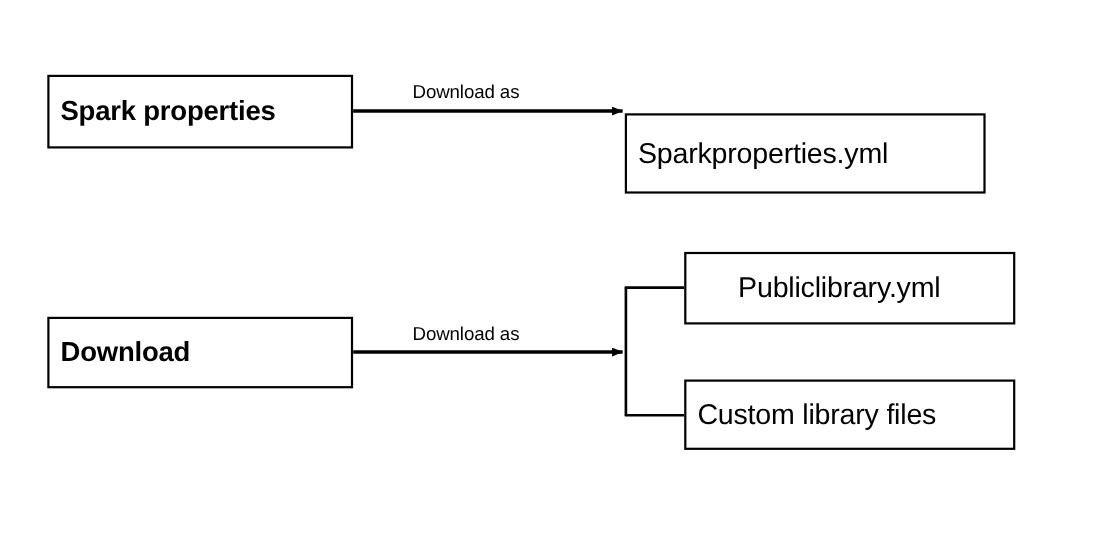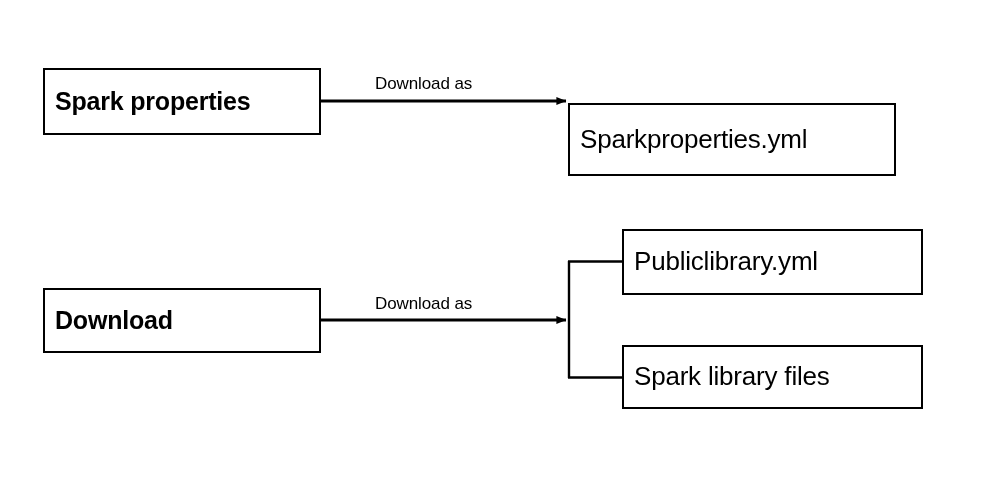--- a/index.html
+++ b/index.html
@@ -53,21 +53,21 @@
     font-size: 17px;
     font-weight: normal;
     white-space: nowrap;
     color: #000000;
     letter-spacing: -0.1px;
   }
   
   #box-spark-properties { left: 43px;  top: 68px;  width: 278px; height: 67px; }
   #box-sparkproperties-yml { left: 568px; top: 63px;  width: 328px; height: 73px; margin-top: 40px; }
   #box-libraries { left: 43px;  top: 288px; width: 278px; height: 65px; }
-  #box-publiclibrary-yml { left: 622px; top: 229px; width: 301px; height: 66px; }
+  #box-publiclibrary-yml { left: 622px; top: 229px; width: 301px; height: 66px; padding-left: 37px; }
   #box-custom-library-files { left: 622px; top: 345px; width: 301px; height: 64px; }
   
   #edge-label-spark { left: 375px; top: 74px; }
   #edge-label-libraries { left: 375px; top: 294px; }
 </style>
 </head>
 <body>
 
 <svg id="diagram-canvas" viewBox="0 0 994 490" width="994" height="490" xmlns="http://www.w3.org/2000/svg">
   <defs>
@@ -99,16 +99,16 @@
 
 <div class="node-box node-source" id="box-libraries">
   <span class="node-label">Download</span>
 </div>
 
 <div class="node-box node-target" id="box-publiclibrary-yml">
   <span class="node-label">Publiclibrary.yml</span>
 </div>
 
 <div class="node-box node-target" id="box-custom-library-files">
-  <span class="node-label">Spark library files</span>
+  <span class="node-label">Custom library files</span>
 </div>
 
 <div class="edge-label" id="edge-label-libraries">Download as</div>
 
 </body></html>

